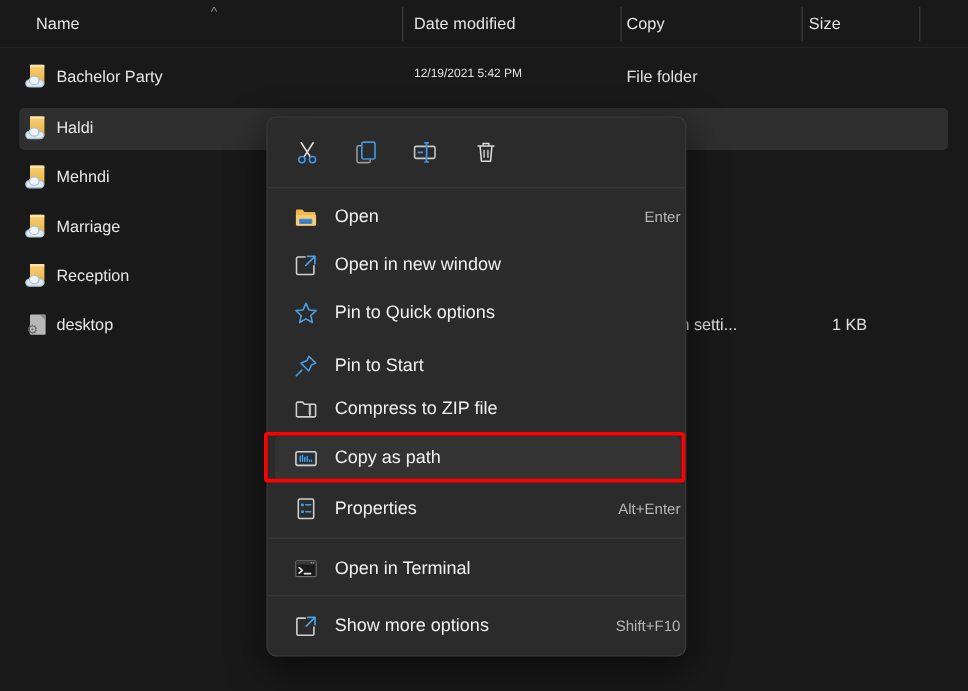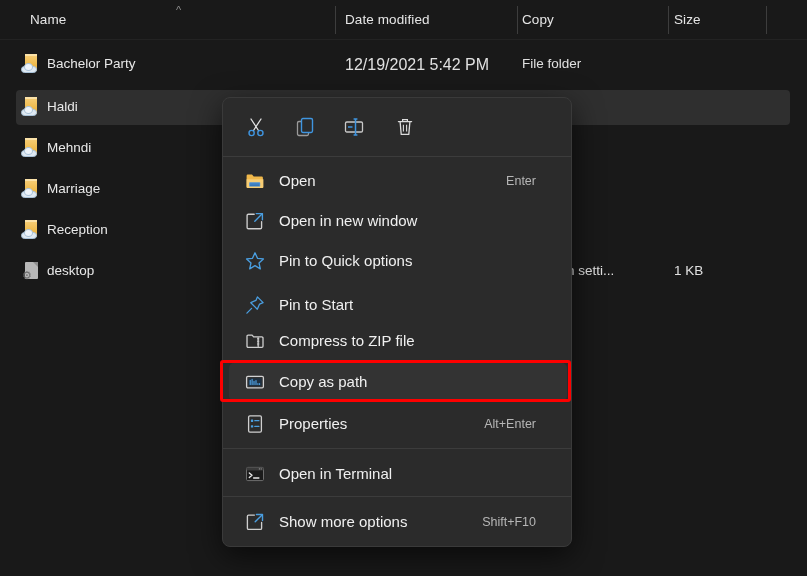--- a/index.html
+++ b/index.html
@@ -82,36 +82,36 @@
   .file-name {
     position: absolute;
     left: 47px; top: 10px;
     font-size: 13.5px;
     color: #e8e8e8;
     white-space: nowrap;
   }
   .cell-date {
     position: absolute;
     left: 345px; top: 10px;
-    font-size: 16px;
+    font-size: 10px;
     color: #e0e0e0;
     white-space: nowrap;
   }
   .cell-type {
     position: absolute;
     left: 522px; top: 10px;
     font-size: 13.5px;
     color: #e0e0e0;
     white-space: nowrap;
   }
   .cell-size {
     position: absolute;
     left: 674px; top: 10px;
     width: 68px;
-    text-align: left;
+    text-align: center;
     font-size: 13.5px;
     color: #e0e0e0;
     white-space: nowrap;
   }
 
   
   .ico-folder-cloud { position: relative; width: 21px; height: 20px; }
   .ico-folder-cloud .fbody {
     position: absolute; left: 4px; top: 0px;
     width: 12px; height: 17px;
@@ -211,21 +211,21 @@
   .ctx-item .mi-label {
     position: absolute;
     left: 50px; top: 9px;
     font-size: 15px;
     line-height: 20px;
     color: #f0f0f0;
     white-space: nowrap;
   }
   .ctx-item .mi-shortcut {
     position: absolute;
-    right: 31px; top: 10px;
+    right: 0; top: 10px;
     font-size: 12.5px;
     line-height: 18px;
     color: #b6b6b6;
     white-space: nowrap;
   }
 
   
   .sv { display:block; width:100%; height:100%; overflow:visible; }
 
   

